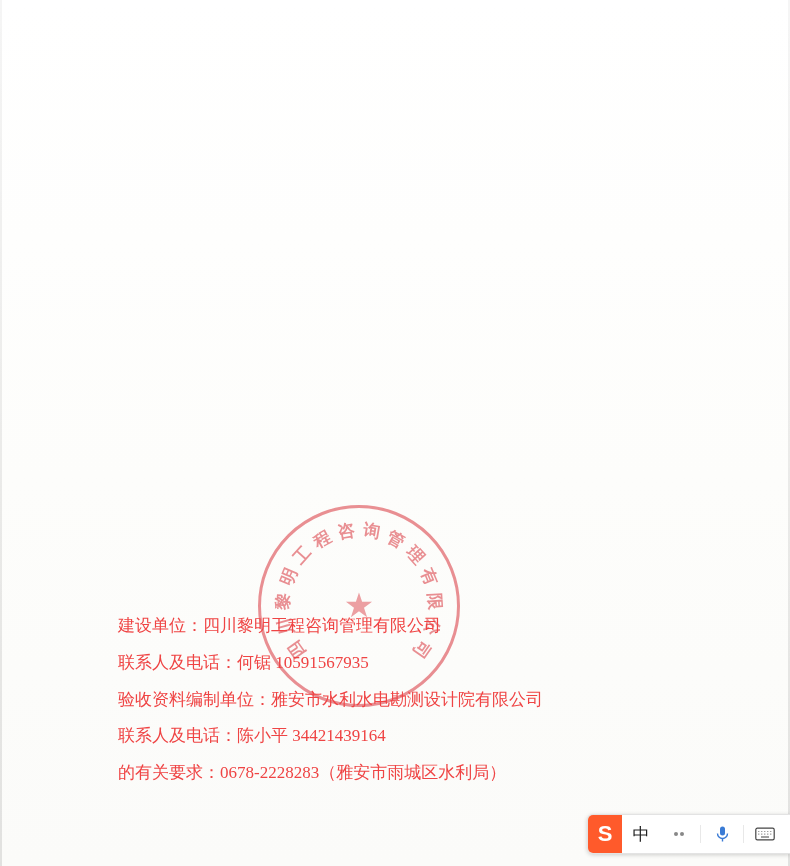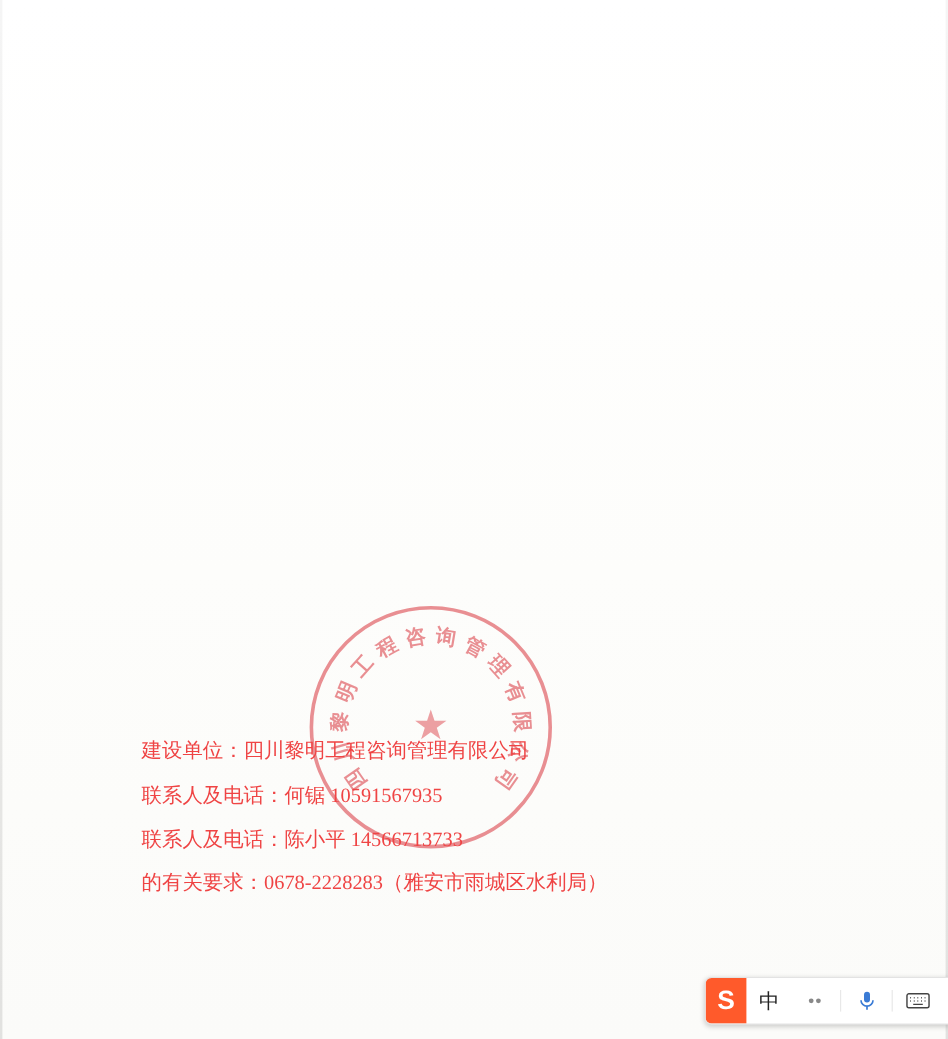--- a/index.html
+++ b/index.html
@@ -213,21 +213,24 @@
   </div>
 
   <div class="info-block">
     <div class="info-line">
       <span class="lbl">建设单位：</span><span>四川黎明工程咨询管理有限公司</span>
     </div>
     <div class="info-line">
       <span class="lbl">联系人及电话：</span><span>何锯  10591567935</span>
     </div>
     <div class="info-line">
-      <span class="lbl">联系人及电话：</span><span>陈小平  14566713733</span>
+      <span class="lbl">验收资料编制单位：</span><span>雅安市水利水电勘测设计院有限公司</span>
+    </div>
+    <div class="info-line">
+      <span class="lbl">联系人及电话：</span><span>陈小平  34421439164</span>
     </div>
     <div class="info-line">
       <span class="lbl">的有关要求：</span><span>0678-2228283（雅安市雨城区水利局）</span>
     </div>
   </div>
 
   <div class="ime-bar">
     <div class="ime-logo">S</div>
     <div class="ime-item zh">中</div>
     <div class="ime-item">

